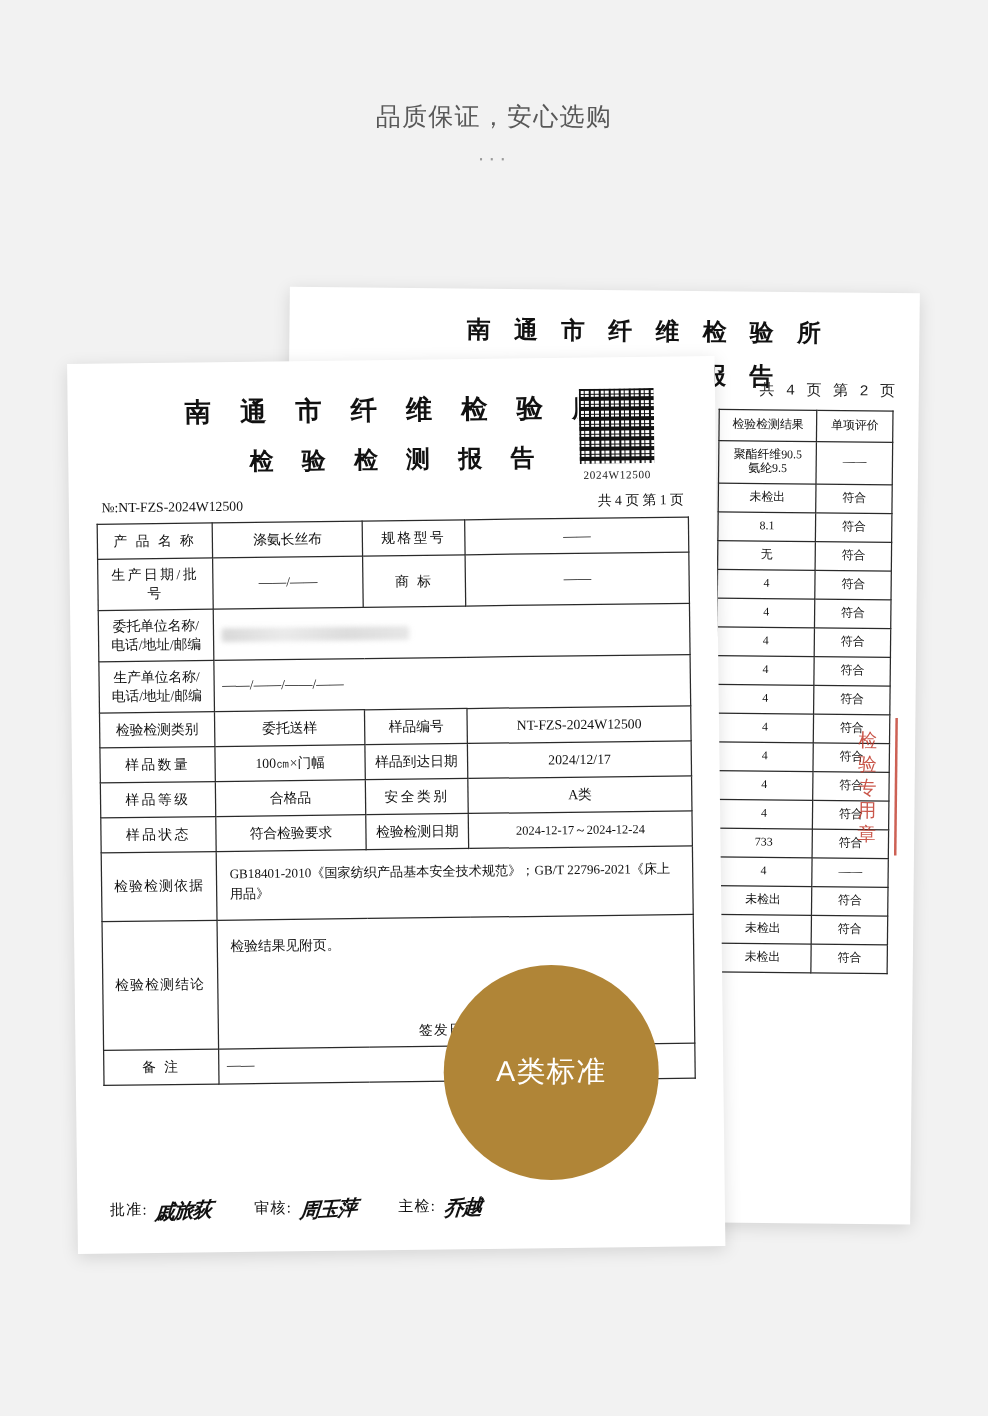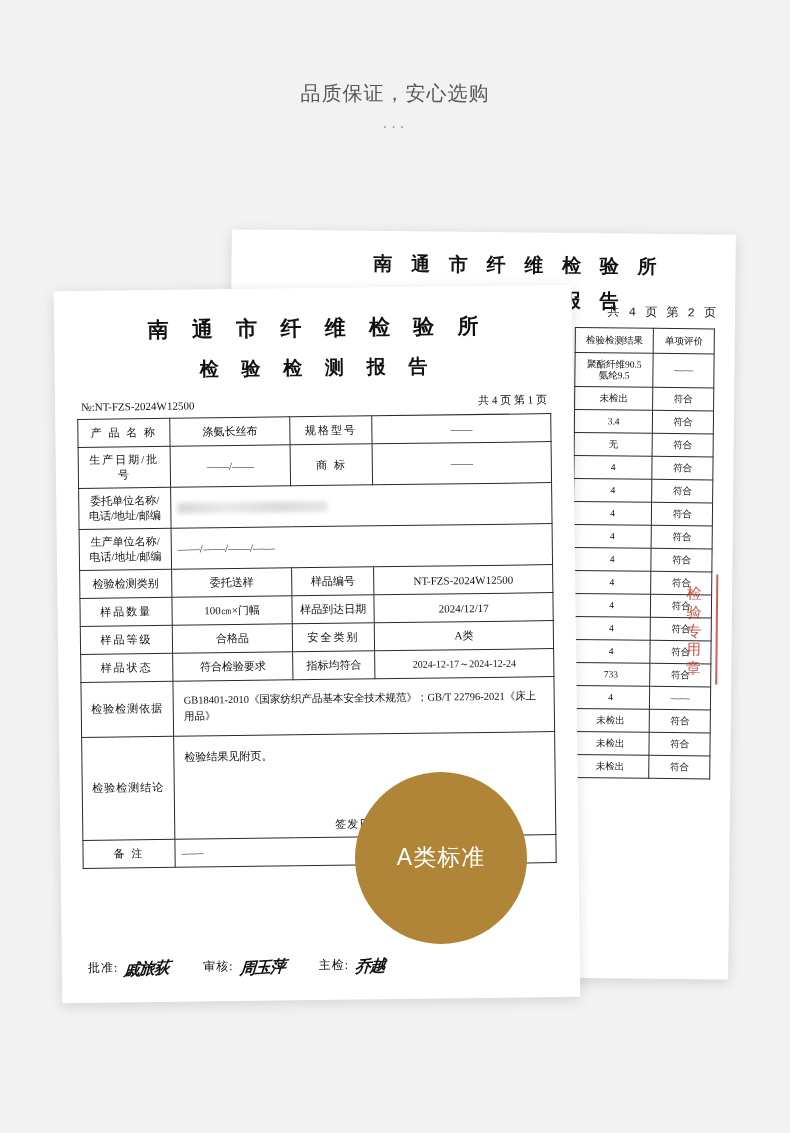--- a/index.html
+++ b/index.html
@@ -303,21 +303,21 @@
       <tr>
         <td class="tall"><span style="white-space:pre-line">聚酯纤维90.5
 氨纶9.5</span></td>
         <td>——</td>
       </tr>
       <tr>
         <td>未检出</td>
         <td>符合</td>
       </tr>
       <tr>
-        <td>3.4</td>
+        <td>8.1</td>
         <td>符合</td>
       </tr>
       <tr>
         <td>无</td>
         <td>符合</td>
       </tr>
       <tr>
         <td>4</td>
         <td>符合</td>
       </tr>
@@ -385,20 +385,24 @@
       <span class="line">章</span>
     </div>
   </div>
 </div>
 
 <div class="paper paper-front">
   <div class="front-inner">
     <div class="front-title1">南 通 市 纤 维 检 验 所</div>
     <div class="front-title2">检 验 检 测 报 告</div>
 
+    <div class="qr-wrap">
+      <div class="qr"></div>
+      <div class="qr-code-label">2024W12500</div>
+    </div>
 
     <div class="front-meta">
       <span>№:NT-FZS-2024W12500</span>
       <span>共 4 页 第 1 页</span>
     </div>
 
     <table class="doc">
       <tbody>
           <tr>
         <td class="lbl">产 品 名 称</td>
@@ -436,21 +440,21 @@
       </tr>
       <tr>
         <td class="lbl">样品等级</td>
         <td class="val">合格品</td>
         <td class="lbl2">安全类别</td>
         <td class="val">A类</td>
       </tr>
       <tr>
         <td class="lbl">样品状态</td>
         <td class="val">符合检验要求</td>
-        <td class="lbl2" style="letter-spacing:0">指标均符合</td>
+        <td class="lbl2" style="letter-spacing:0">检验检测日期</td>
         <td class="val" style="font-size:10px">2024-12-17～2024-12-24</td>
       </tr>
       <tr>
         <td class="lbl basis-cell" style="letter-spacing:1px">检验检测依据</td>
         <td class="left basis-cell" colspan="3">
           <div class="basis-text">GB18401-2010《国家纺织产品基本安全技术规范》；GB/T 22796-2021《床上用品》</div>
         </td>
       </tr>
       <tr>
         <td class="lbl conc-cell" style="letter-spacing:1px; vertical-align:middle">检验检测结论</td>

